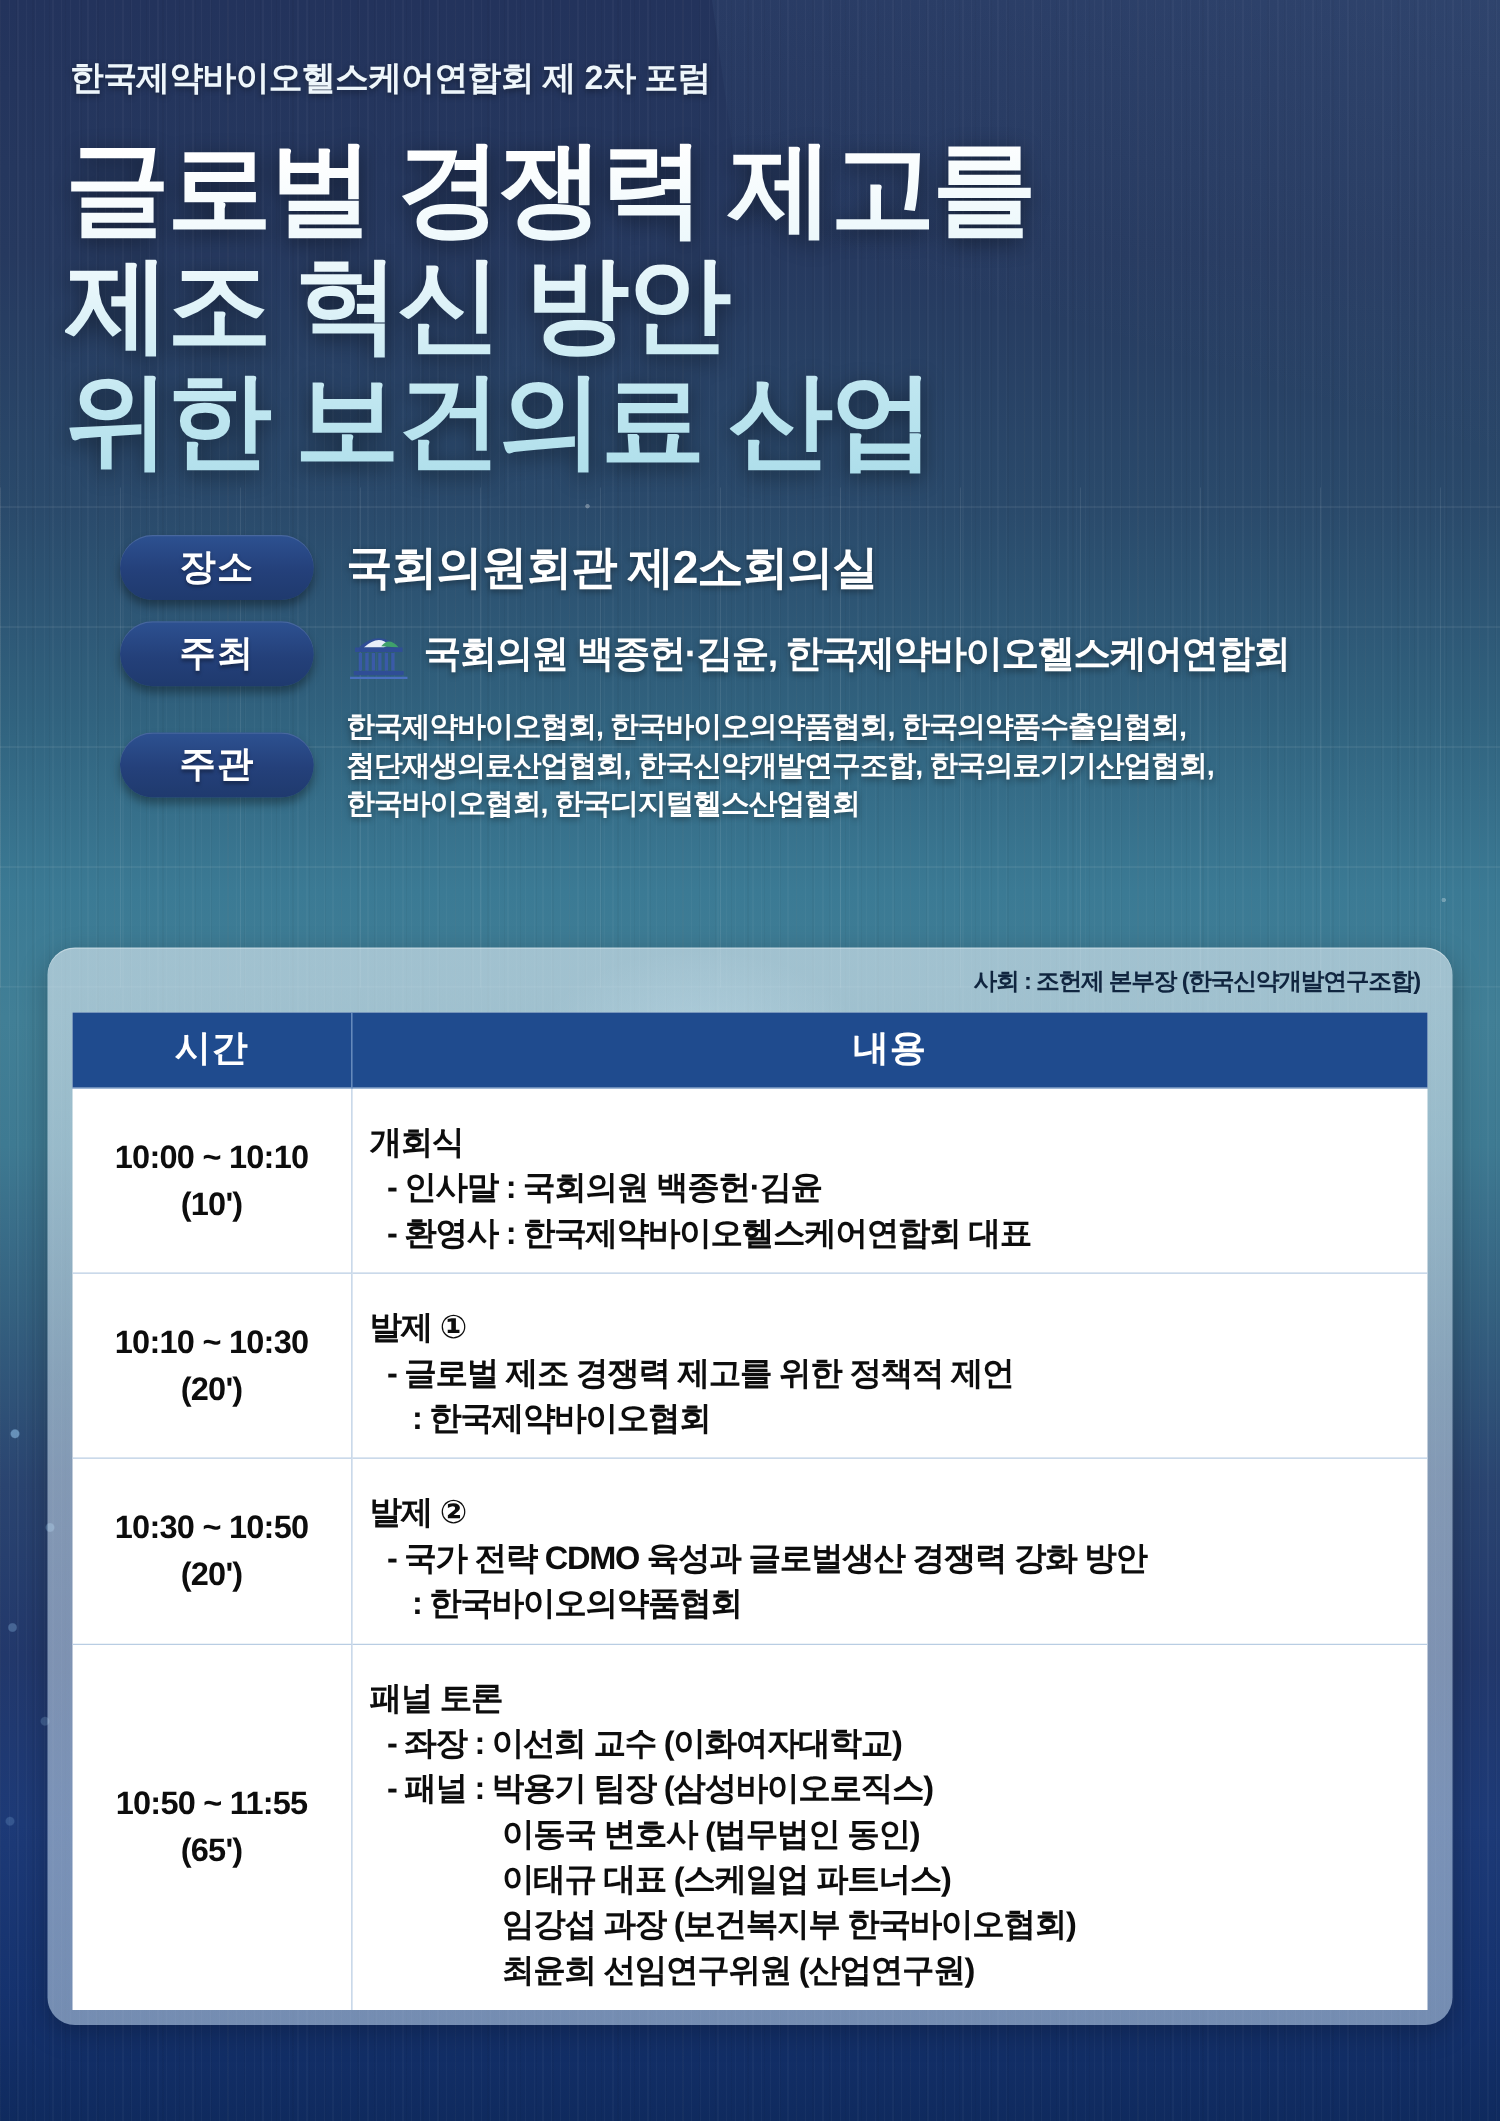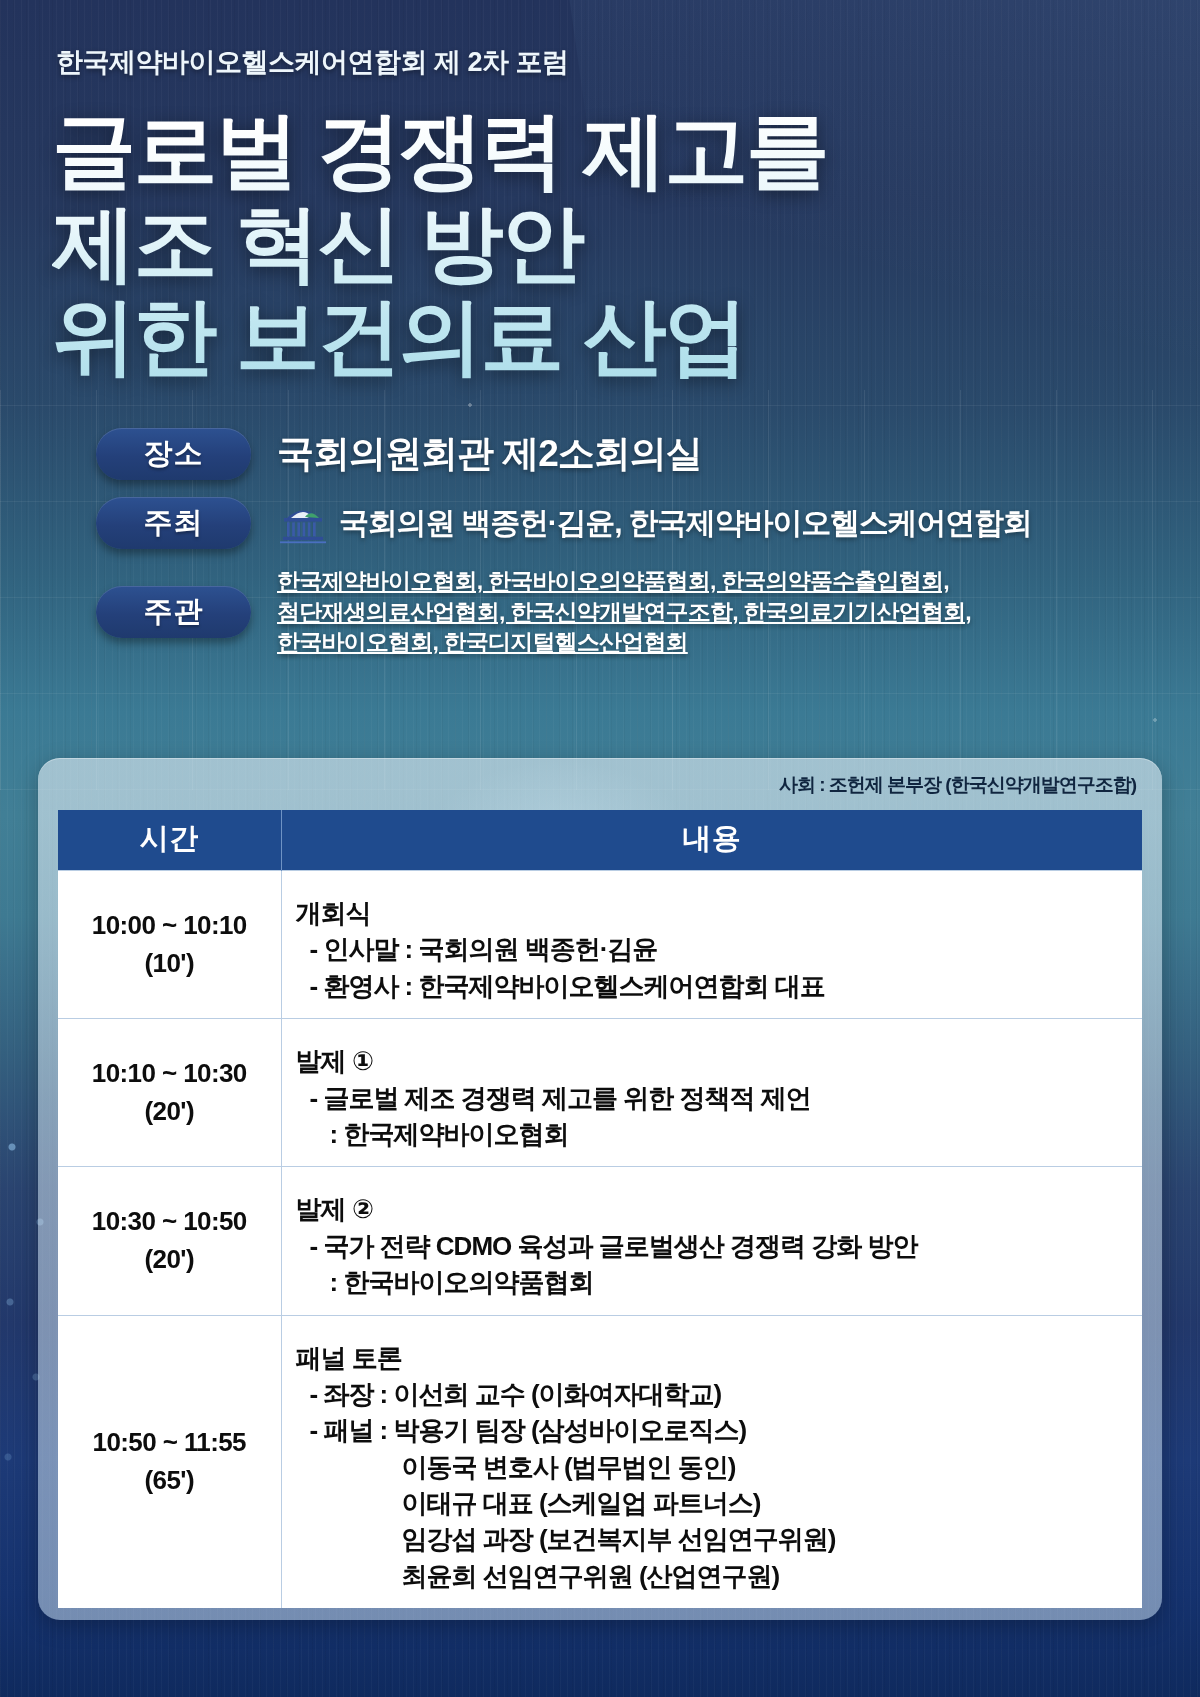--- a/index.html
+++ b/index.html
@@ -188,21 +188,21 @@
     align-items: flex-end;
     gap: 10px;
   }
   .info-val.small-lines {
     font-size: 23px;
     font-weight: bold;
     letter-spacing: -0.8px;
     line-height: 1.33;
     white-space: normal;
   }
-  .info-val.small-lines span { display: block; text-decoration: underline; }
+  .info-val.small-lines span { display: block; }
 
   .na-emblem { display: block; flex: 0 0 auto; }
 
   
   #card {
     position: absolute;
     left: 38px;
     top: 758px;
     width: 1124px;
     height: 862px;
@@ -389,21 +389,21 @@
           <td class="time">
             <span>10:50 ~ 11:55</span>
             <span class="dur">(65')</span>
           </td>
           <td class="content">
             <span class="ttl">패널 토론</span>
             <span class="ln">- 좌장 : 이선희 교수 (이화여자대학교)</span>
             <span class="ln">- 패널 : 박용기 팀장 (삼성바이오로직스)</span>
             <span class="ln3">이동국 변호사 (법무법인 동인)</span>
             <span class="ln3">이태규 대표 (스케일업 파트너스)</span>
-            <span class="ln3">임강섭 과장 (보건복지부 선임연구위원)</span>
+            <span class="ln3">임강섭 과장 (보건복지부 한국바이오협회)</span>
             <span class="ln3">최윤희 선임연구위원 (산업연구원)</span>
           </td>
         </tr>
 
       </tbody>
     </table>
   </div>
 
 </div>
 

